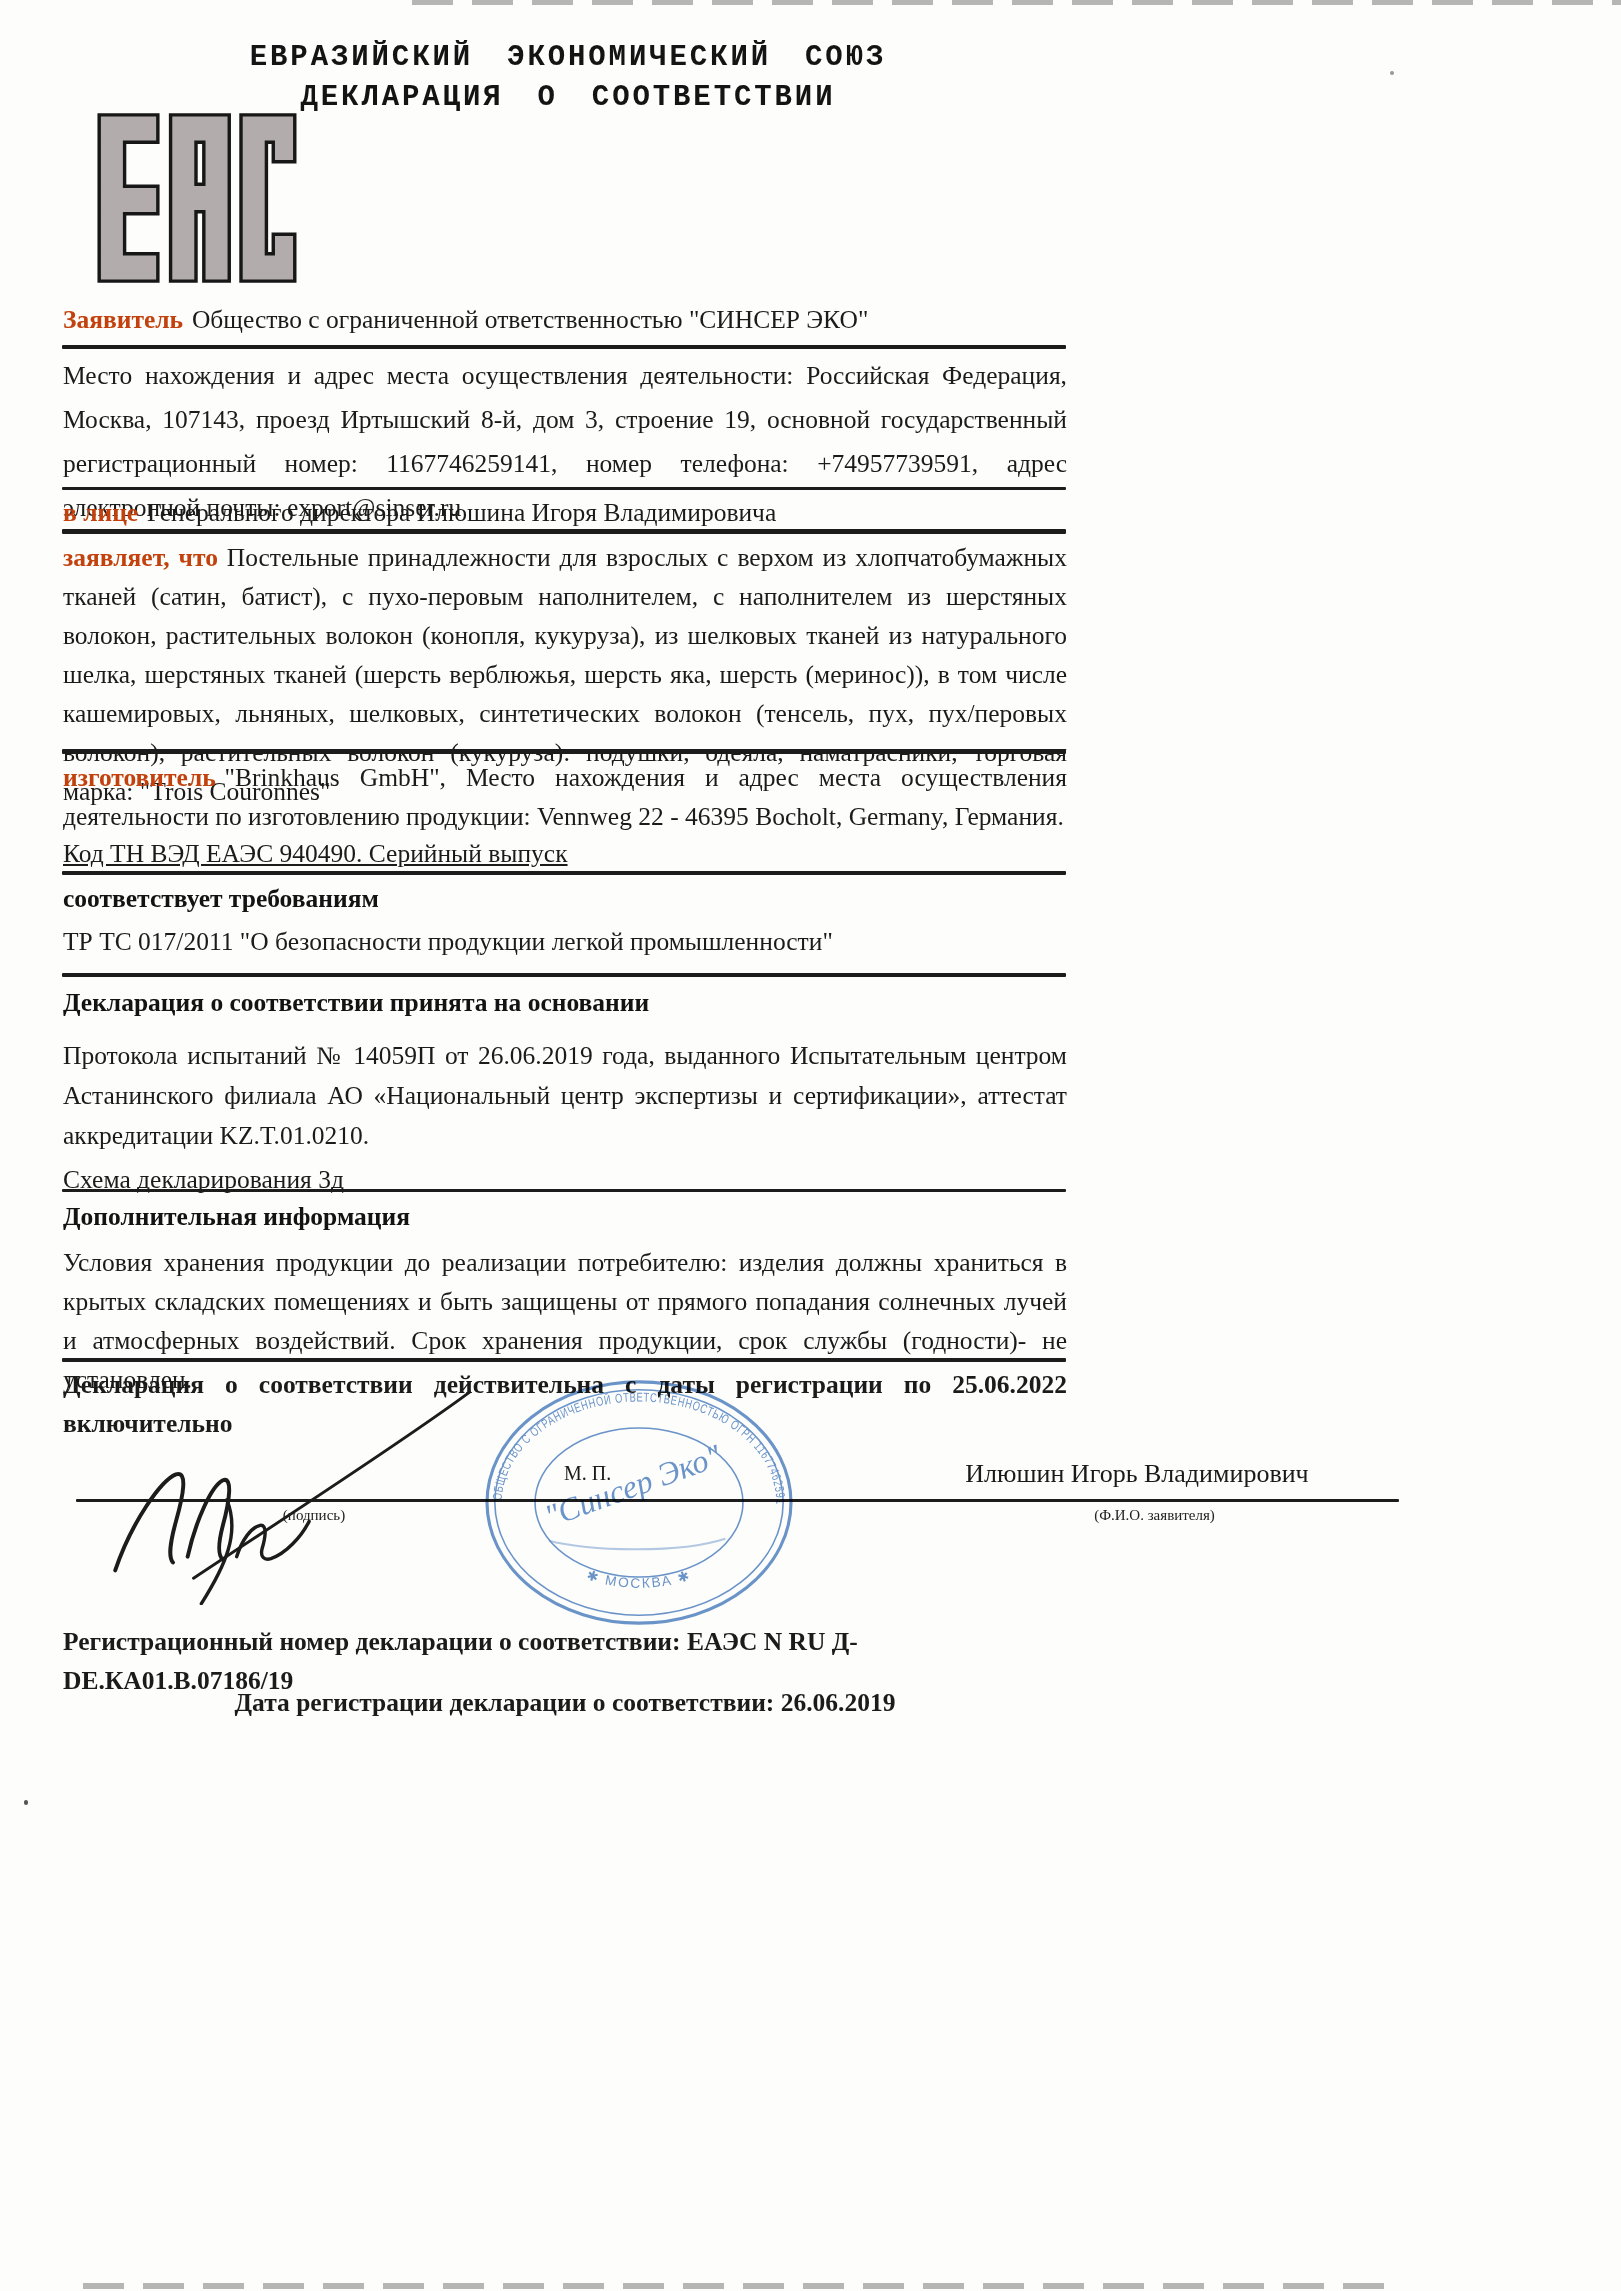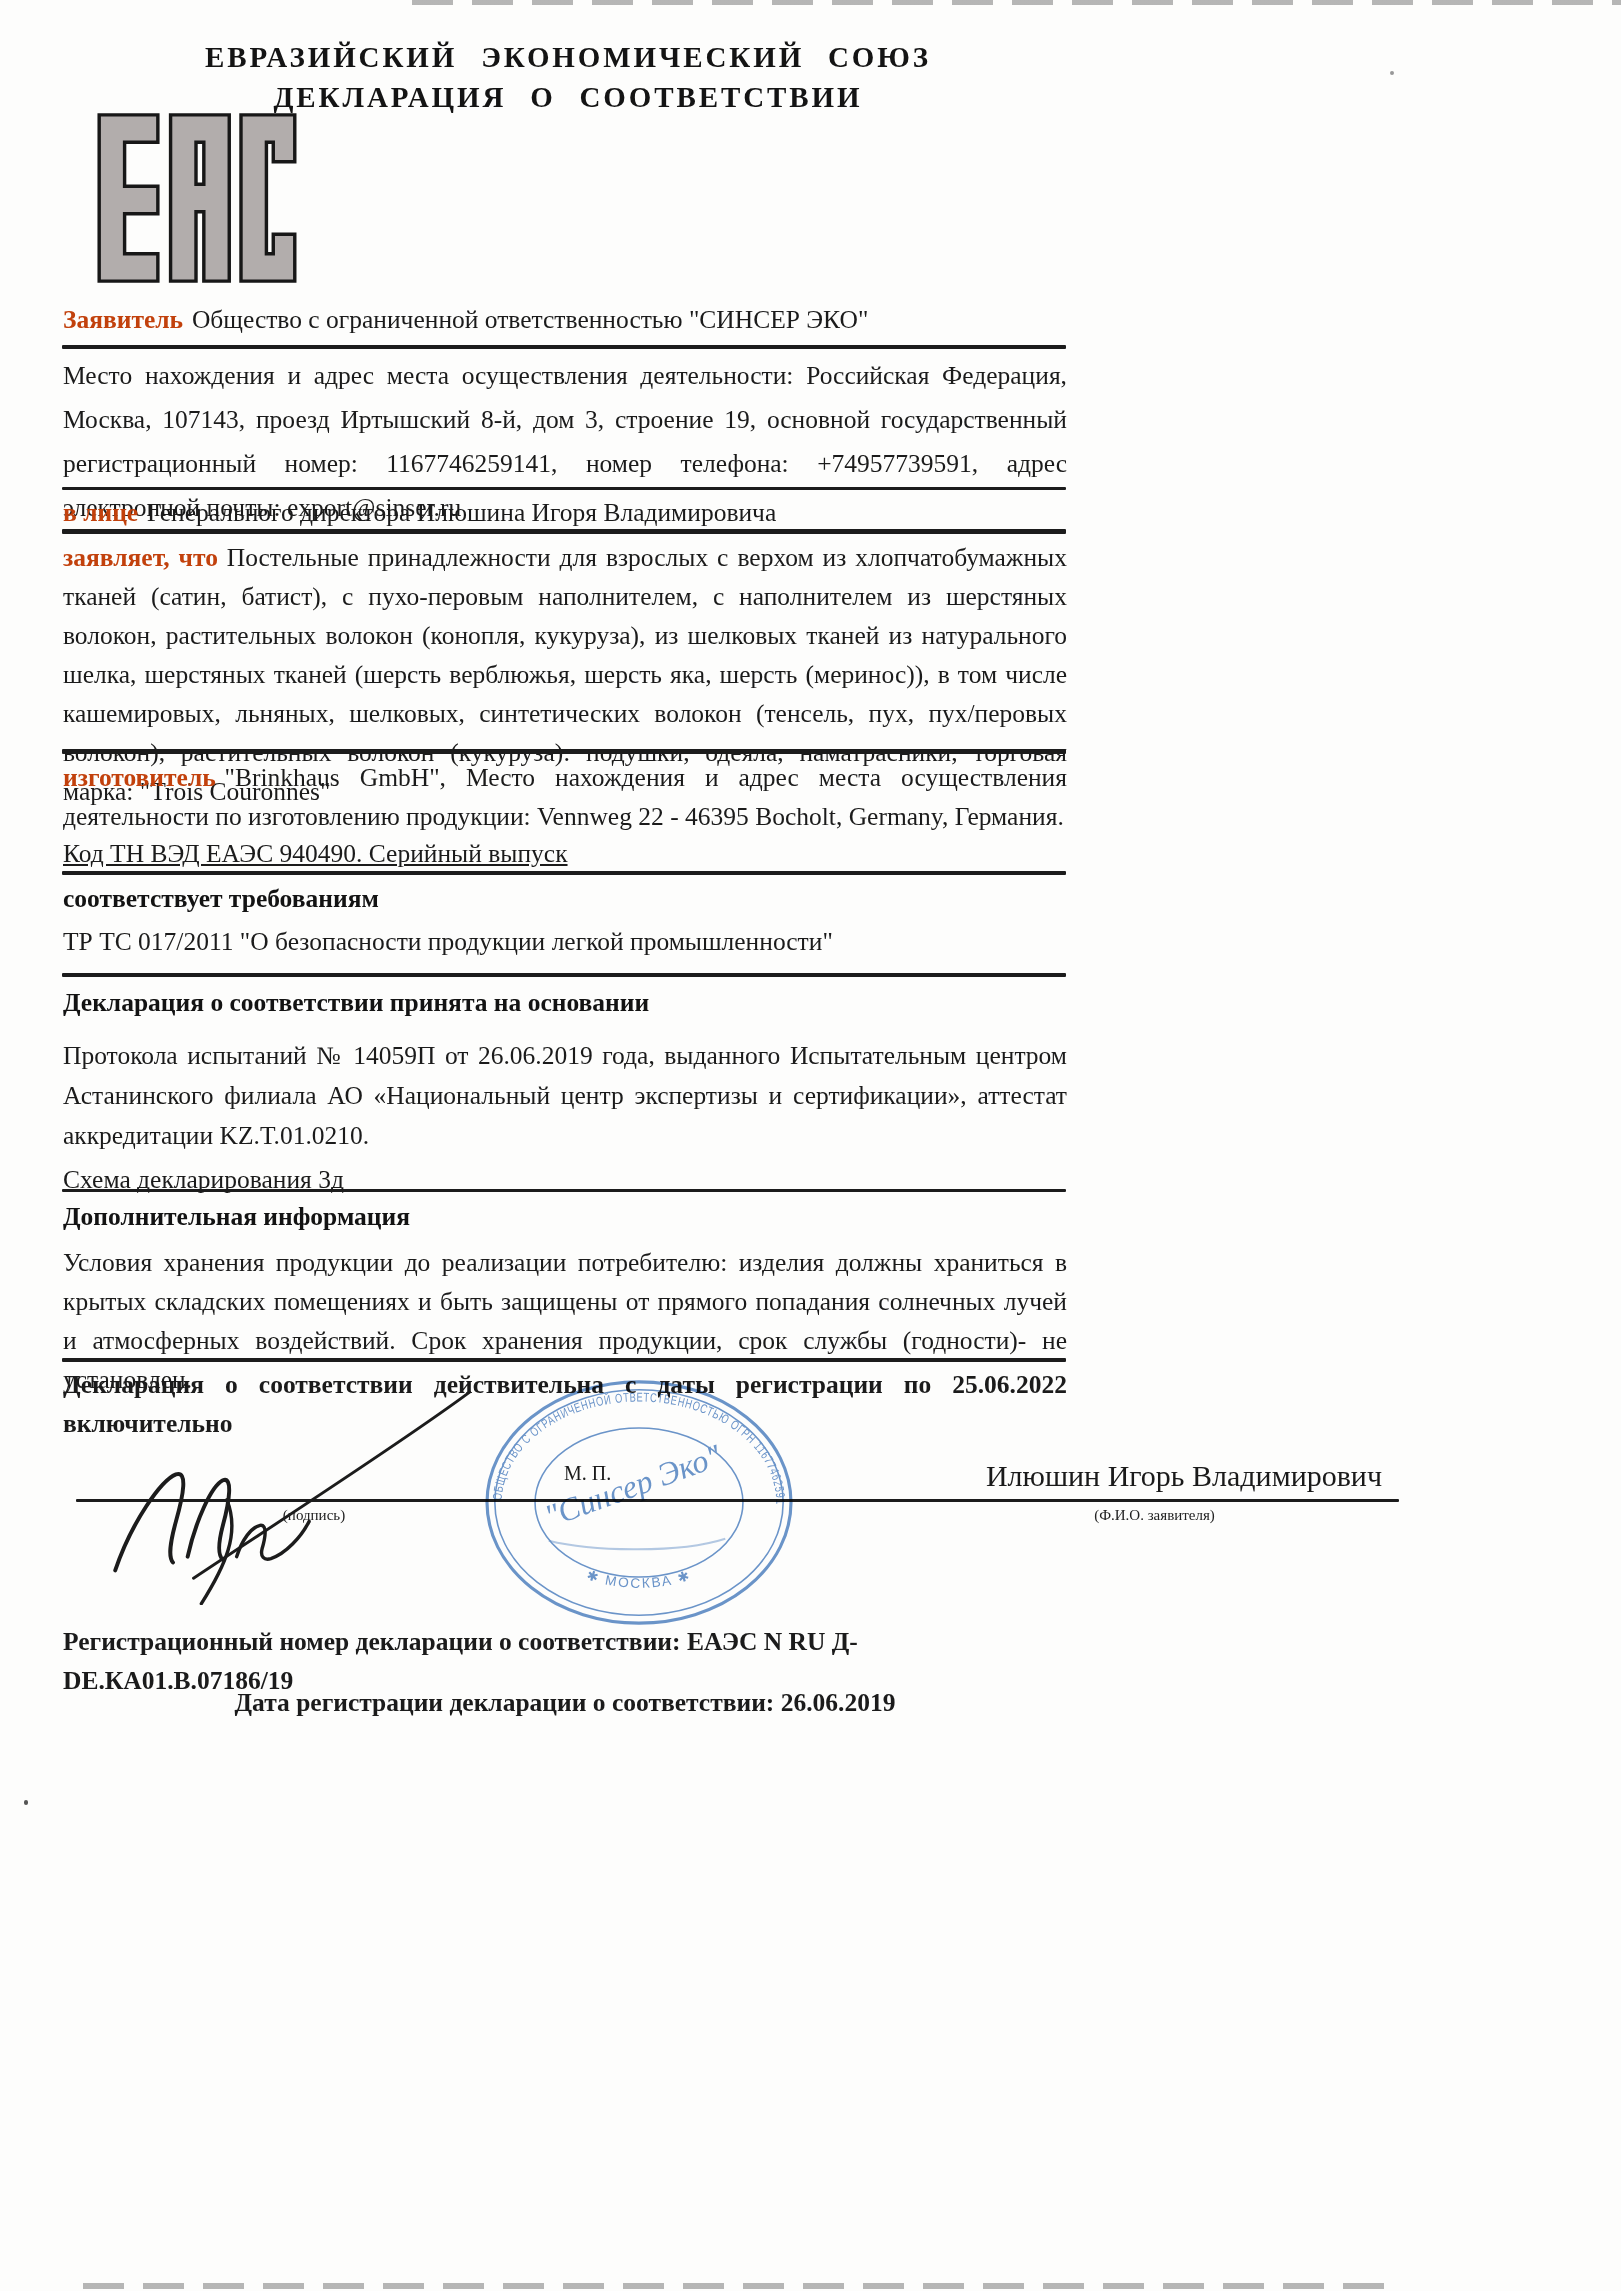--- a/index.html
+++ b/index.html
@@ -4,21 +4,21 @@
 <style>
   html,body{margin:0;padding:0;background:#e8e8e8;}
   .page{
     position:relative;width:1621px;height:2292px;background:#fdfdfc;
     font-family:"Liberation Serif","DejaVu Serif",serif;color:#1a1a1a;
     overflow:hidden;
   }
   .abs{position:absolute;}
   .ttl{
     left:63px;width:1010px;text-align:center;font-weight:700;font-size:29px;
-    letter-spacing:2.9px;word-spacing:13.7px;color:#141414;
+    letter-spacing:2.9px;word-spacing:13.7px;color:#141414;font-family:Liberation Mono, monospace;
   }
   .para{left:63px;width:1004px;font-size:25.5px;line-height:39px;text-align:justify;color:#1b1b1b;}
   .lbl{font-weight:700;margin-right:8.8px;color:#c2410c;}
   .hline{left:62px;width:1004px;background:#1c1c1c;border-radius:1px;}
   .hd{font-weight:700;color:#131313;}
   .cap{font-size:15px;color:#222;text-align:center;}
   .bold-line{font-weight:700;}
   .speck{background:#555;border-radius:50%;}
   .edge-artifact{
     background:repeating-linear-gradient(90deg,#5f5f5f 0 41px,transparent 41px 60px);
@@ -94,21 +94,21 @@
       <path stroke-width="4" d="M112,176 C120,140 136,104 148,98 C158,94 155,118 148,144 C143,163 143,175 148,179"></path>
       <path stroke-width="3.5" d="M162,176 C168,158 177,146 186,144 C194,143 191,158 188,168 C186,176 190,180 197,178 C212,173 228,156 236,140"></path>
       <path stroke-width="3.5" d="M152,118 C166,152 150,186 126,224"></path>
     </g>
   </svg>
 
   <div class="abs" style="left:564px;top:1462px;font-size:20px;color:#1b1b1b;">М. П.</div>
 
   <div class="abs hline" style="left:76px;top:1499px;width:1323px;height:2.9px;"></div>
   <div class="abs cap" style="left:216px;top:1507px;width:196px;">(подпись)</div>
-  <div class="abs" style="left:892px;top:1459px;width:490px;text-align:right;font-size:30px;">Илюшин Игорь Владимирович</div>
+  <div class="abs" style="left:892px;top:1459px;width:490px;text-align:center;font-size:26px;">Илюшин Игорь Владимирович</div>
   <div class="abs cap" style="left:912px;top:1507px;width:485px;">(Ф.И.О. заявителя)</div>
 
   <svg class="abs" style="left:480px;top:1376px;opacity:.82;mix-blend-mode:multiply;" width="318" height="253" viewBox="0 0 324 258">
     <defs>
       <path id="arcTop" d="M 22,129 A 140,103 0 0 1 302,129"></path>
       <path id="arcBottom" d="M 40,129 A 122,87 0 0 0 284,129"></path>
     </defs>
     <g fill="none">
       <ellipse cx="162" cy="129" rx="155" ry="123" stroke-width="3.2" stroke="#4a7dc0"></ellipse>
       <ellipse cx="162" cy="129" rx="147" ry="115" stroke-width="1.6" stroke="#4a7dc0"></ellipse>

